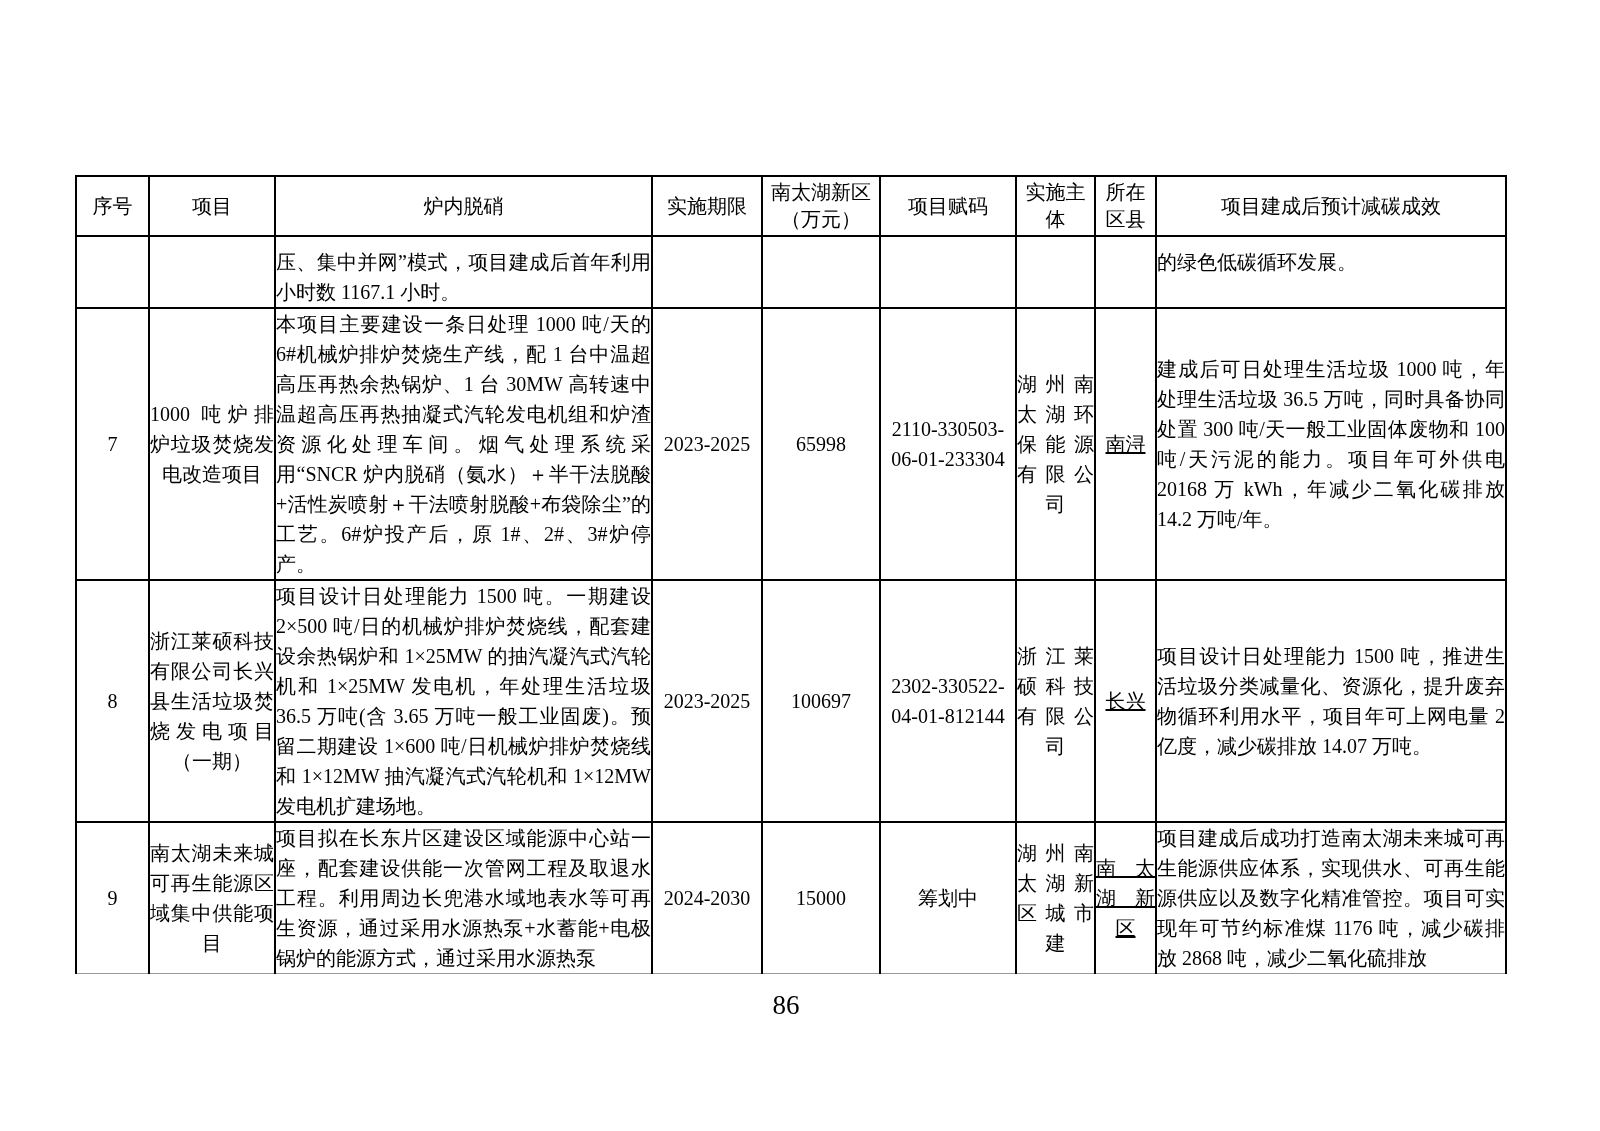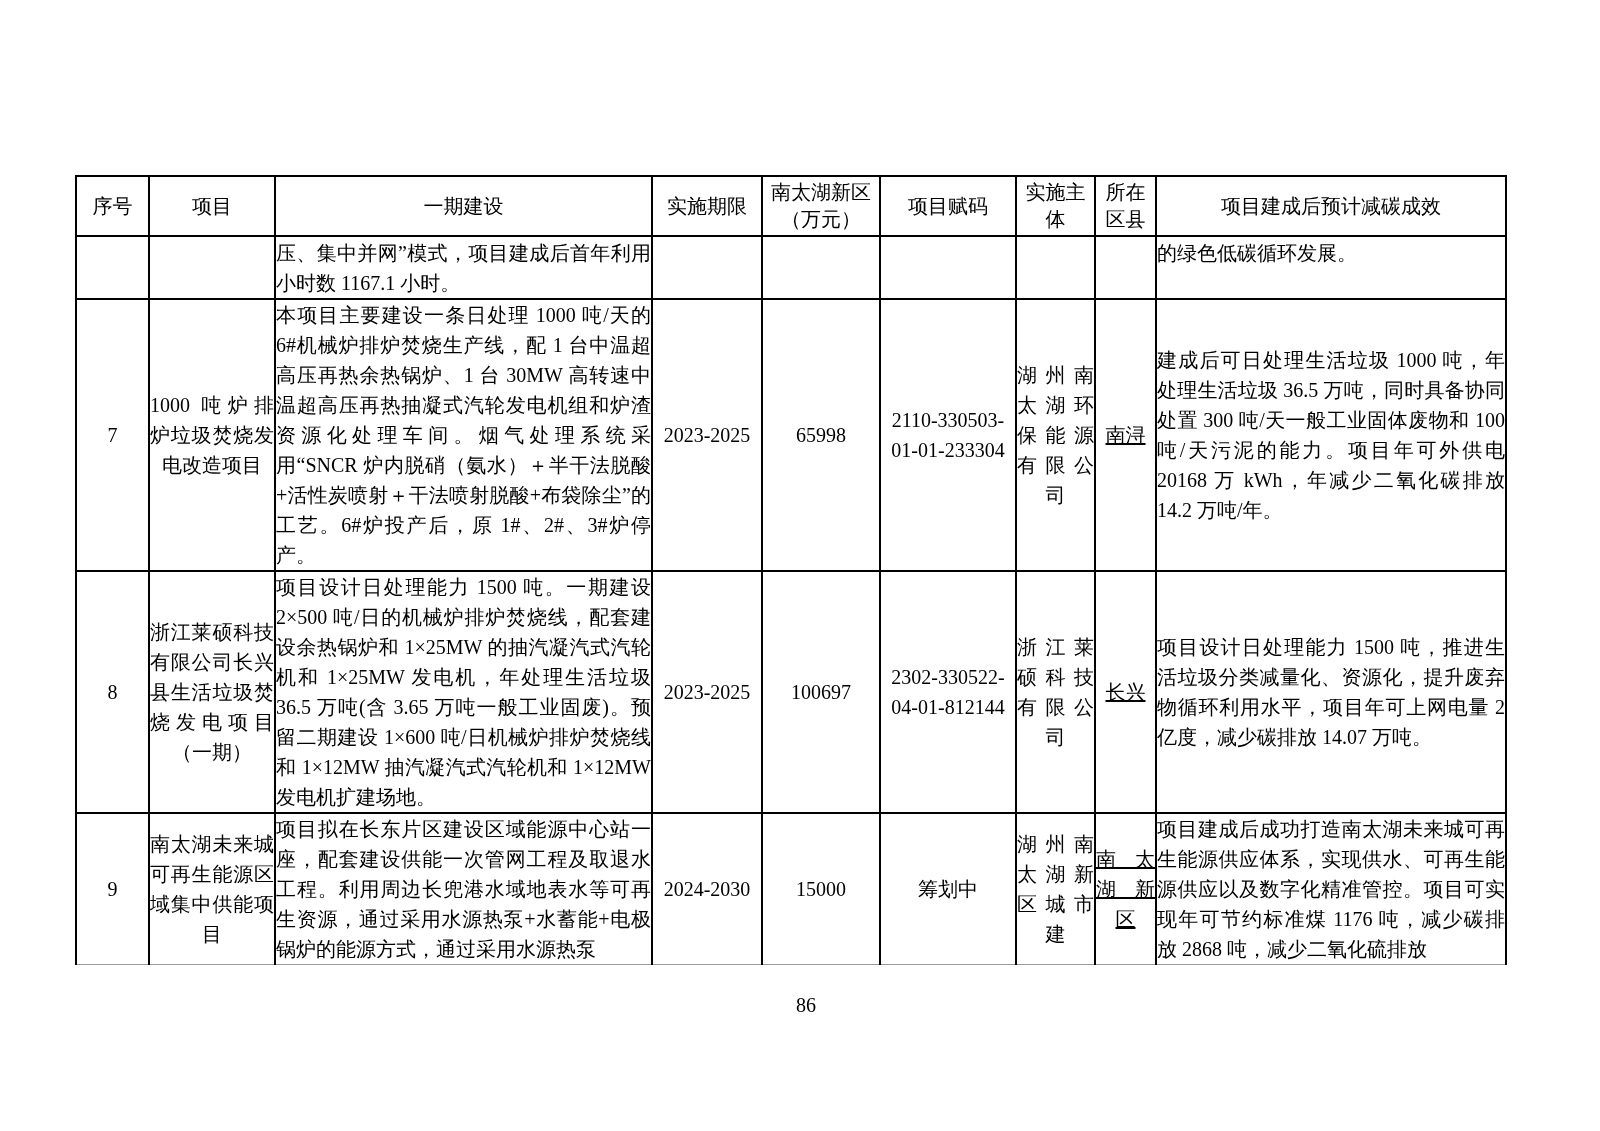--- a/index.html
+++ b/index.html
@@ -47,32 +47,31 @@
   
   .cell-center   { text-align: center; padding: 2px 4px; }
   .cell-justify  { text-align: justify; text-align-last: left; padding: 2px 10px; }
   .cell-project  { text-align: justify; text-align-last: center; padding: 2px 9px; }
   .cell-entity   { text-align: justify; text-align-last: center; padding: 2px 13px; }
   .cell-district { text-align: justify; text-align-last: center; padding: 2px 9px; text-decoration: underline; }
   .cell-code     { text-align: center; padding: 2px 6px; overflow-wrap: break-word; }
   .cell-effect   { text-align: justify; text-align-last: left; padding: 2px 9px; }
   
   .row-cont td { vertical-align: top; }
-  .row-cont .cell-justify, .row-cont .cell-effect { padding-top: 1px; }
+  .row-cont .cell-justify, .row-cont .cell-effect { padding-top: 10px; }
   
   .row-clipped td { border-bottom: 1px solid #9a9a9a; }
   .page-number {
     position: absolute;
     top: 992px;
     left: 0;
     width: 1572px;
     text-align: center;
-    font-size: 20px;
+    font-size: 27px;
     line-height: 26px;
-    margin-left: 20px;
   }
 </style>
 </head>
 <body>
 
 <table class="doc-table">
   <colgroup>
     <col style="width:73px">
     <col style="width:126px">
     <col style="width:377px">
@@ -80,21 +79,21 @@
     <col style="width:118px">
     <col style="width:136px">
     <col style="width:79px">
     <col style="width:61px">
     <col style="width:350px">
   </colgroup>
   <tbody>
     <tr class="h-header">
       <th>序号</th>
       <th>项目</th>
-      <th>一期建设</th>
+      <th>炉内脱硝</th>
       <th>实施期限</th>
       <th>南太湖新区（万元）</th>
       <th>项目赋码</th>
       <th>实施主体</th>
       <th>所在区县</th>
       <th>项目建成后预计减碳成效</th>
     </tr>
 
     <tr class="h-cont row-cont">
       <td class="cell-center"></td>
@@ -107,21 +106,21 @@
       <td class="cell-district"></td>
       <td class="cell-effect">的绿色低碳循环发展。</td>
     </tr>
 
     <tr class="h-r7">
       <td class="cell-center">7</td>
       <td class="cell-project">1000 吨炉排炉垃圾焚烧发电改造项目</td>
       <td class="cell-justify">本项目主要建设一条日处理 1000 吨/天的 6#机械炉排炉焚烧生产线，配 1 台中温超高压再热余热锅炉、1 台 30MW 高转速中温超高压再热抽凝式汽轮发电机组和炉渣资源化处理车间。烟气处理系统采用“SNCR 炉内脱硝（氨水）＋半干法脱酸+活性炭喷射＋干法喷射脱酸+布袋除尘”的工艺。6#炉投产后，原 1#、2#、3#炉停产。</td>
       <td class="cell-center">2023-2025</td>
       <td class="cell-center">65998</td>
-      <td class="cell-code">2110-330503-01-01-233304</td>
+      <td class="cell-code">2110-330503-06-01-233304</td>
       <td class="cell-entity">湖州南太湖环保能源有限公司</td>
       <td class="cell-district">南浔</td>
       <td class="cell-effect">建成后可日处理生活垃圾 1000 吨，年处理生活垃圾 36.5 万吨，同时具备协同处置 300 吨/天一般工业固体废物和 100 吨/天污泥的能力。项目年可外供电 20168 万 kWh，年减少二氧化碳排放 14.2 万吨/年。</td>
     </tr>
 
     <tr class="h-r8">
       <td class="cell-center">8</td>
       <td class="cell-project">浙江莱硕科技有限公司长兴县生活垃圾焚烧发电项目（一期）</td>
       <td class="cell-justify">项目设计日处理能力 1500 吨。一期建设 2×500 吨/日的机械炉排炉焚烧线，配套建设余热锅炉和 1×25MW 的抽汽凝汽式汽轮机和 1×25MW 发电机，年处理生活垃圾 36.5 万吨(含 3.65 万吨一般工业固废)。预留二期建设 1×600 吨/日机械炉排炉焚烧线和 1×12MW 抽汽凝汽式汽轮机和 1×12MW 发电机扩建场地。</td>
       <td class="cell-center">2023-2025</td>

